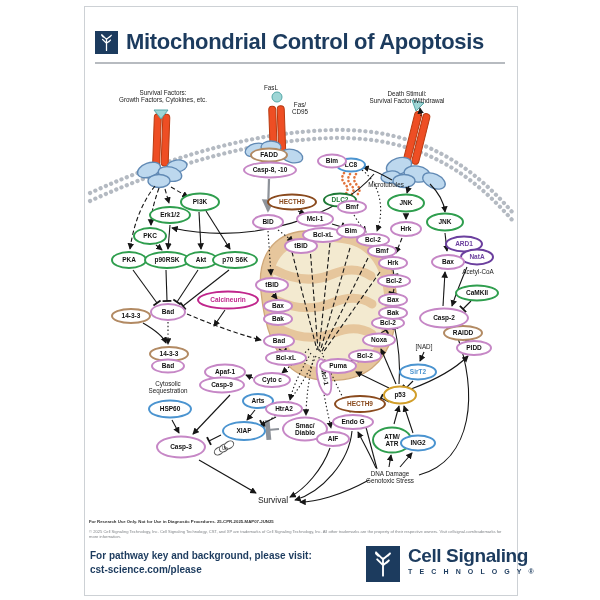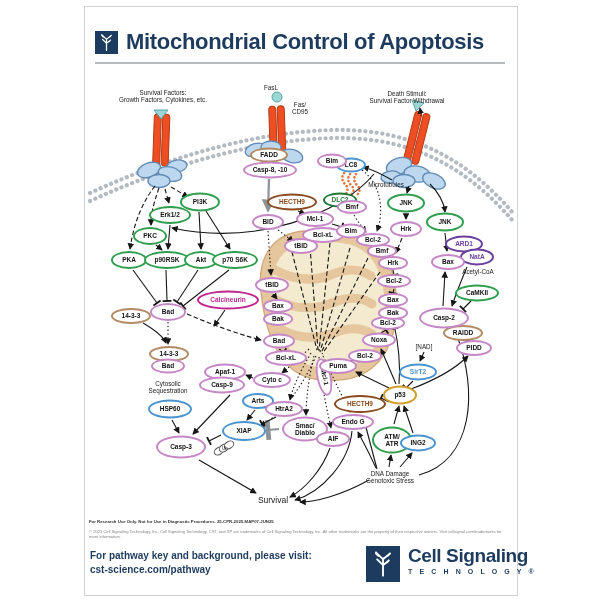--- a/index.html
+++ b/index.html
@@ -314,21 +314,21 @@
 Genotoxic Stress</div>
       <div class="ann" style="left: 273px; top: 500px; font-size: 8.5px; transform: translate(-50%, -50%);">Survival</div>
       <div class="ann" style="left: 225px; top: 449px; font-size: 4.5px; transform: translate(-50%, -50%);">Ub</div>
     </div>
 
   <div id="fine1">For Research Use Only. Not for Use in Diagnostic Procedures. 25-CPR-2025-MAP07-JUN25</div>
   <div id="fine2">© 2025 Cell Signaling Technology, Inc. Cell Signaling Technology, CST, and XP are trademarks of Cell Signaling Technology, Inc. All other trademarks are the property of their respective owners. Visit cellsignal.com/trademarks for more information.</div>
 
   <div id="cta">
     <div>For pathway key and background, please visit:</div>
-    <div>cst-science.com/pathway</div>
+    <div>cst-science.com/please</div>
   </div>
 
   <div id="logo">
     <div id="logo-icon">
       <svg width="24" height="28" viewBox="0 0 20 24">
         <path d="M10,22 L10,7 M10,8 L4,2 M10,8 L16,3 M10,13 L5,8 M10,13 L15,9 M6,5 l-2,-2 M14,5 l2,-2 M7,10 l-2,-2 M13,11 l2,-2" stroke="#ffffff" stroke-width="1.6" fill="none" stroke-linecap="round"></path>
       </svg>
     </div>
     <div>
       <div id="brand1">Cell Signaling</div>

